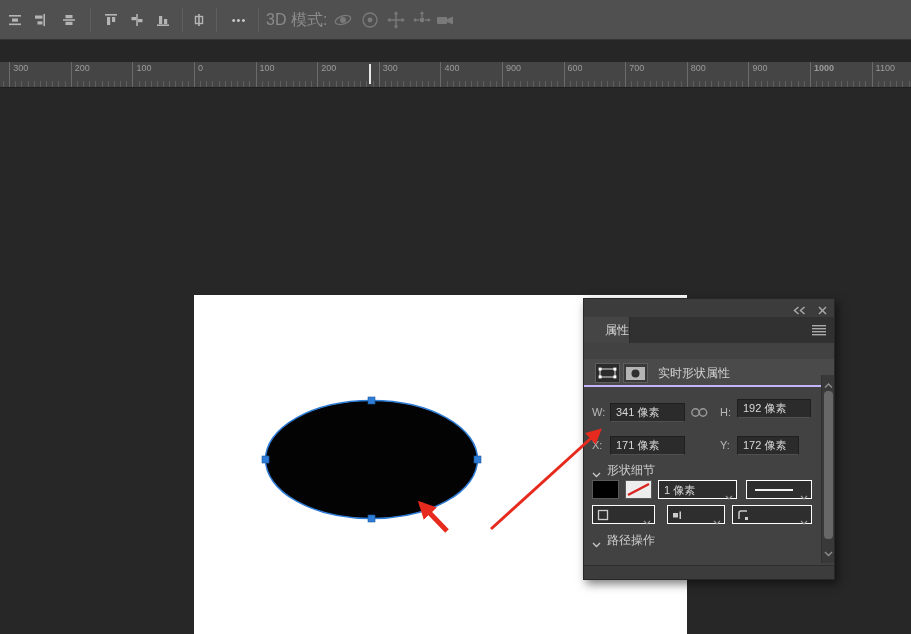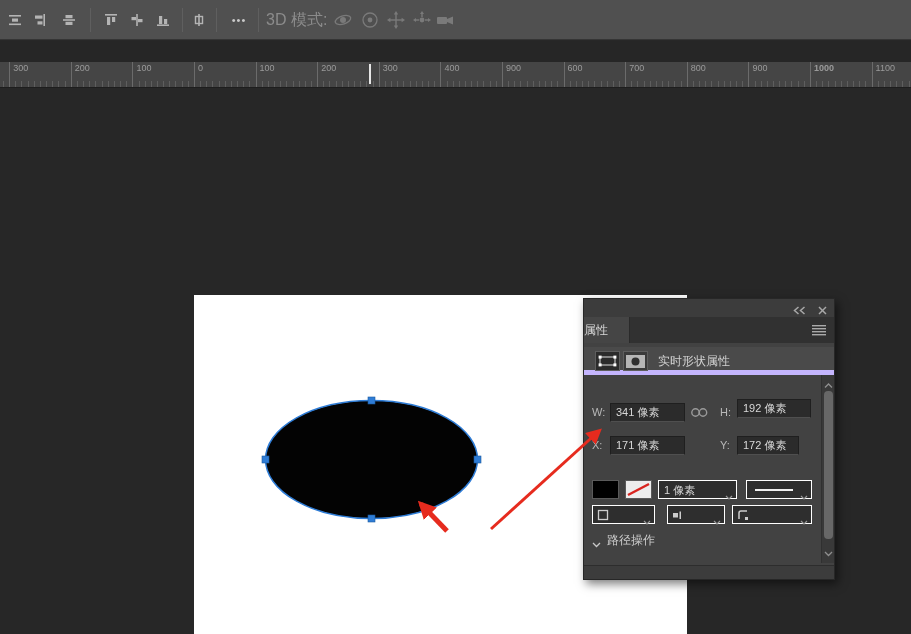--- a/index.html
+++ b/index.html
@@ -41,26 +41,26 @@
   .arrow-head{fill:var(--arrow);}
 
   
   .panel{position:absolute;left:583px;top:298px;width:252px;height:282px;background:#424242;
          border:1px solid #272727;box-shadow:3px 4px 9px rgba(0,0,0,.5);z-index:40;}
   .p-titlebar{position:absolute;left:0;top:0;right:0;height:18px;background:#3c3c3c;}
   .p-collapse{position:absolute;right:28px;top:4px;background:none;border:none;padding:0;}
   .p-close{position:absolute;right:7px;top:4px;background:none;border:none;padding:0;}
   .p-tabbar{position:absolute;left:0;top:18px;right:0;height:26px;background:#313131;}
   .p-tab{position:absolute;left:0;top:0;width:46px;height:26px;background:#454545;color:#d8d8d8;
-         font-size:12px;text-align:left;line-height:26px;border-right:1px solid #2a2a2a;}
+         font-size:12px;text-align:right;line-height:26px;border-right:1px solid #2a2a2a;}
   .p-menu{position:absolute;right:8px;top:7px;background:none;border:none;padding:0;}
   .p-content{position:absolute;left:0;top:44px;right:0;height:224px;background:#424242;font-size:12px;}
 
-  .live-row{position:absolute;left:0;top:4px;right:0;height:28px;background:#4a4a4a;
-            border-bottom:5px solid #c4b5fd;}
+  .live-row{position:absolute;left:0;top:16px;right:0;height:28px;background:#4a4a4a;
+            border-bottom:2px solid #c4b5fd;}
   .live-row .ibtn{position:absolute;top:4px;width:25px;height:20px;border:1px solid #5e5e5e;
                   background:#2b2b2b;padding:0;display:flex;align-items:center;justify-content:center;}
   .ibtn.mask{background:#3a3a3a;}
   .live-label{position:absolute;left:74px;top:0;line-height:28px;color:#d2d2d2;}
 
   .sec-header{position:absolute;left:0;right:16px;height:22px;color:#cccccc;}
   .sec-header .chev{position:absolute;left:8px;top:8px;}
   .sec-header .sec-label{position:absolute;left:23px;top:0;line-height:22px;}
 
   .plabel{position:absolute;font-size:11px;color:#b8b8b8;line-height:19px;}
@@ -356,20 +356,28 @@
         <span class="plabel" style="left:136px;top:60px">H:</span>
         <div class="pfield" style="left:153px;top:56px;width:74px">192 像素</div>
       </div>
       <div>
         <span class="plabel" style="left:8px;top:93px">X:</span>
         <div class="pfield" style="left:26px;top:93px;width:75px">171 像素</div>
         <span class="plabel" style="left:136px;top:93px">Y:</span>
         <div class="pfield" style="left:153px;top:93px;width:62px">172 像素</div>
       </div>
 
+      <div class="sec-header" style="top:116px">
+        <span class="chev">
+          <svg width="9" height="6">
+              <polyline points="1,1 4.5,4.5 8,1" fill="none" stroke="#c8c8c8" stroke-width="1.3"></polyline>
+            </svg>
+        </span>
+        <span class="sec-label">形状细节</span>
+      </div>
       <div>
         <button class="swatch fill" style="left:8px;top:137px"></button>
         <button class="swatch stroke" style="left:41px;top:137px">
           <svg width="25" height="17">
               <line x1="2" y1="14" x2="23" y2="3" stroke="#d8241f" stroke-width="2.5"></line>
             </svg>
         </button>
         <div class="pdd" style="left:74px;top:137px;width:79px">
           <span class="dd-text">1 像素</span>
           <span class="dd-chev"><svg width="8" height="5">

